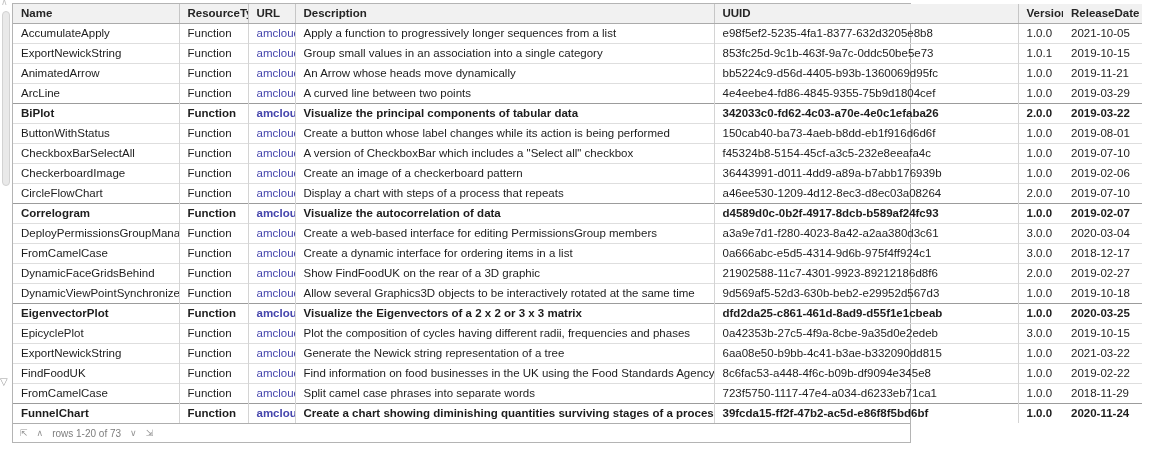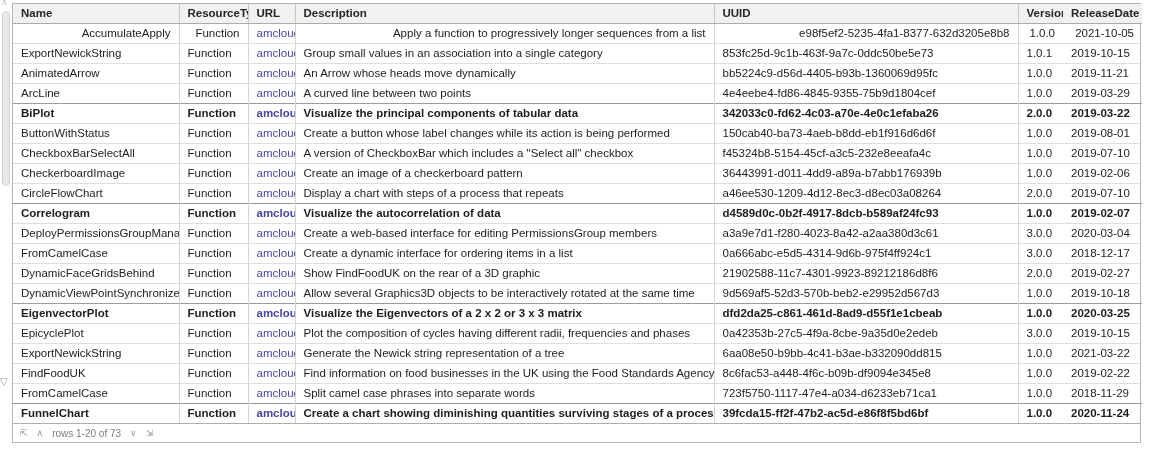--- a/index.html
+++ b/index.html
@@ -16,39 +16,39 @@
   }
   .gutter .thumb{
     position:absolute;left:2px;top:11px;width:6px;height:173px;
     background:#e9e9e9;border:1px solid #d2d2d2;border-radius:4px;cursor:pointer;
   }
   .gutter .caret-group{
     position:absolute;left:0px;top:376px;font-size:10px;color:#9a9a9a;line-height:12px;cursor:pointer;
   }
   
   .frame{
-    position:absolute;left:12px;top:3px;width:1129px;
+    position:absolute;left:12px;top:3px;width:899px;
     border:1px solid #b4b4b4;background:#fff;box-sizing:border-box;
   }
   table{border-collapse:collapse;table-layout:fixed;width:100%;}
   th,td{
     padding:0 8px;height:19px;line-height:19px;
     font-size:11.5px;color:#1d1d1d;text-align:left;
     white-space:nowrap;overflow:hidden;font-weight:400;
   }
   thead th{
     background:#f1f1f1;color:#252525;font-weight:600;
     border-bottom:1px solid #ababab;
   }
   th,td{border-right:1px solid #d4d4d4;}
   thead th{border-right-color:#c6c6c6;}
   th:nth-child(6),td:nth-child(6),
   th:nth-child(7),td:nth-child(7){border-right:none;}
   tbody td{border-top:1px solid #dedede;}
-  tbody tr:first-child td{border-top:none;text-align:right;}
+  tbody tr:first-child td{border-top:none;}
   tbody tr:nth-child(5n) td{border-top:1px solid #9c9c9c;font-weight:bold;}
   td.url{color:#4545ac;cursor:pointer;}
   
   .pager{
     display:flex;align-items:center;gap:9px;
     height:18px;border-top:1px solid #aeaeae;
     padding-left:7px;background:#fff;
   }
   .pager .pic{font-size:9px;color:#949494;cursor:pointer;line-height:18px;}
   .pager .plabel{font-size:10px;color:#7d7d7d;text-align:right;}
@@ -200,21 +200,21 @@
       <td>Show FindFoodUK on the rear of a 3D graphic</td>
       <td>21902588-11c7-4301-9923-89212186d8f6</td>
       <td>2.0.0</td>
       <td>2019-02-27</td>
     </tr>
         <tr>
       <td>DynamicViewPointSynchronize</td>
       <td>Function</td>
       <td class="url">amcloud.c</td>
       <td>Allow several Graphics3D objects to be interactively rotated at the same time</td>
-      <td>9d569af5-52d3-570b-beb2-e29952d567d3</td>
+      <td>9d569af5-52d3-630b-beb2-e29952d567d3</td>
       <td>1.0.0</td>
       <td>2019-10-18</td>
     </tr>
         <tr>
       <td>EigenvectorPlot</td>
       <td>Function</td>
       <td class="url">amcloud.c</td>
       <td>Visualize the Eigenvectors of a 2 x 2 or 3 x 3 matrix</td>
       <td>dfd2da25-c861-461d-8ad9-d55f1e1cbeab</td>
       <td>1.0.0</td>

